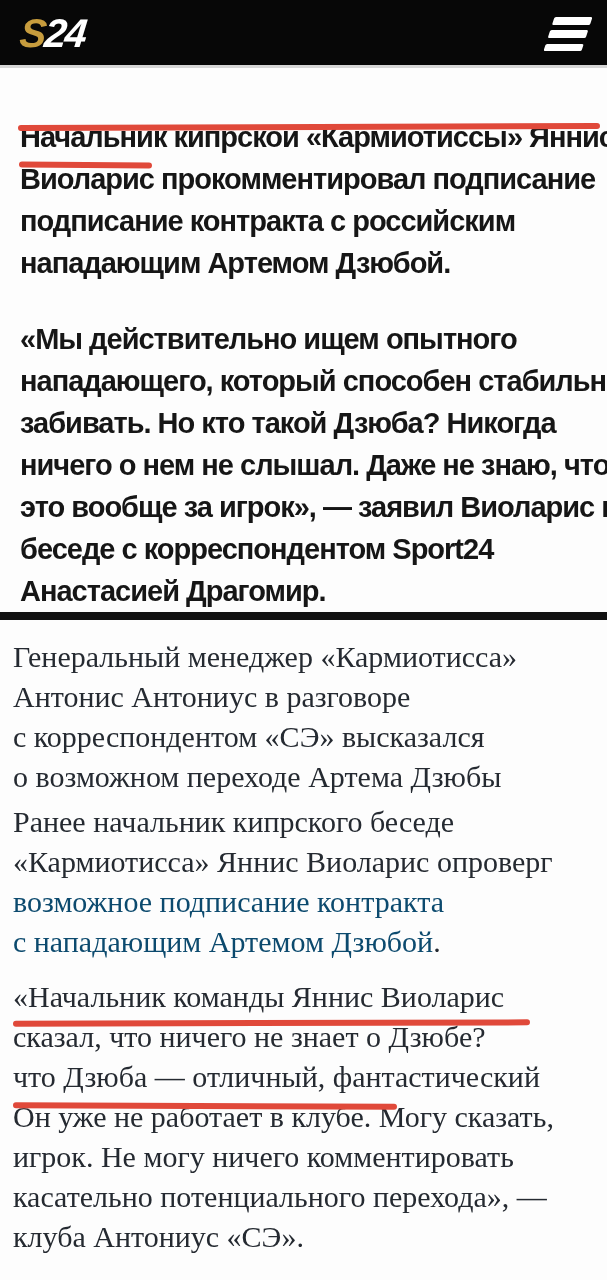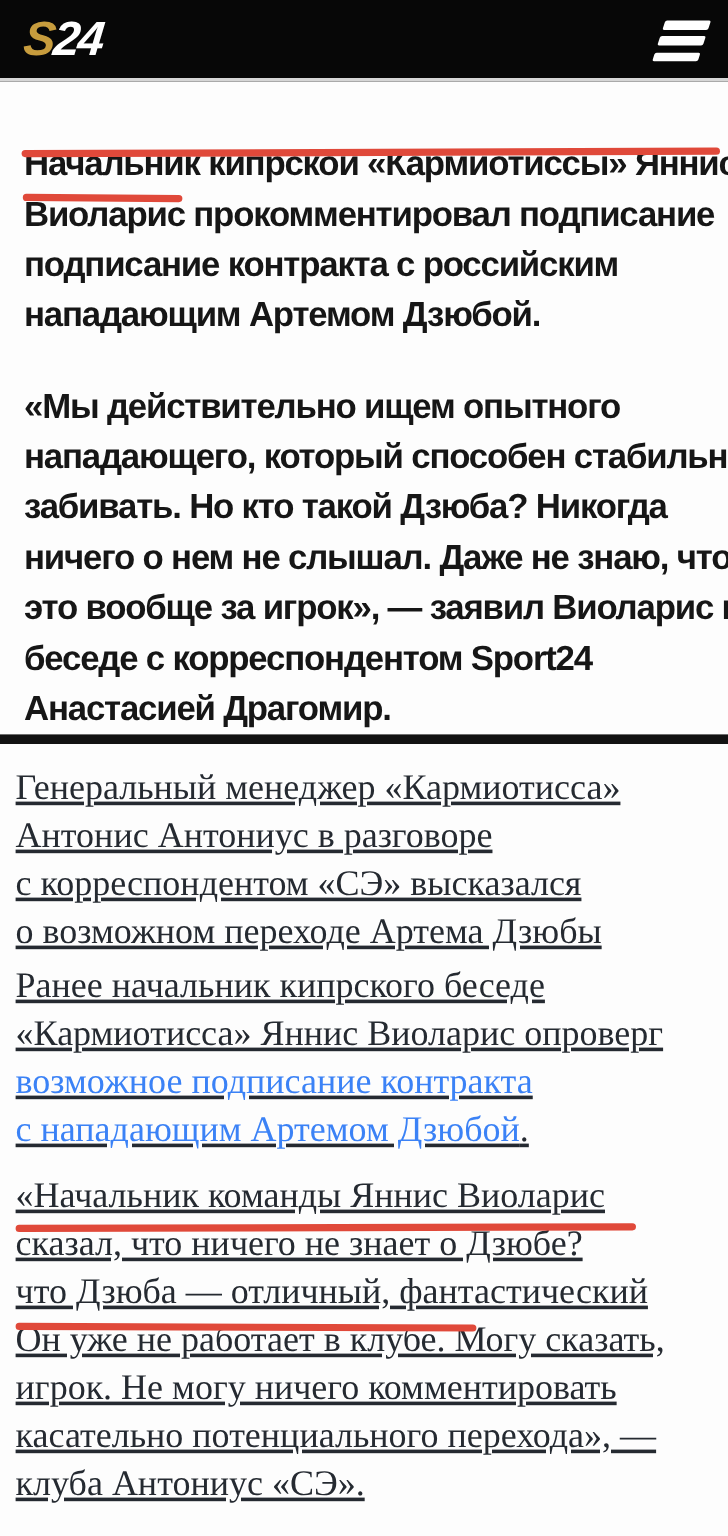--- a/index.html
+++ b/index.html
@@ -73,25 +73,25 @@
   }
 
   
   .quote {
     padding: 17px 0 0 13px;
     font-family: "Liberation Serif", serif;
     font-size: 30px;
     line-height: 40px;
     color: #252a31;
   }
-  .quote p { margin: 0; text-decoration: underline; }
+  .quote p { margin: 0; }
   .quote .p2 { margin-top: 5px; }
   .quote .p3 { margin-top: 15px; }
   .quote a.link {
-    color: #3b82f6;
+    color: #0c4a6e;
     text-decoration: none;
     cursor: pointer;
   }
   .inline-wrap { display: block; white-space: nowrap; }
 
   
   .annotation {
     position: absolute;
     height: 6px;
     background: #e0493a;

